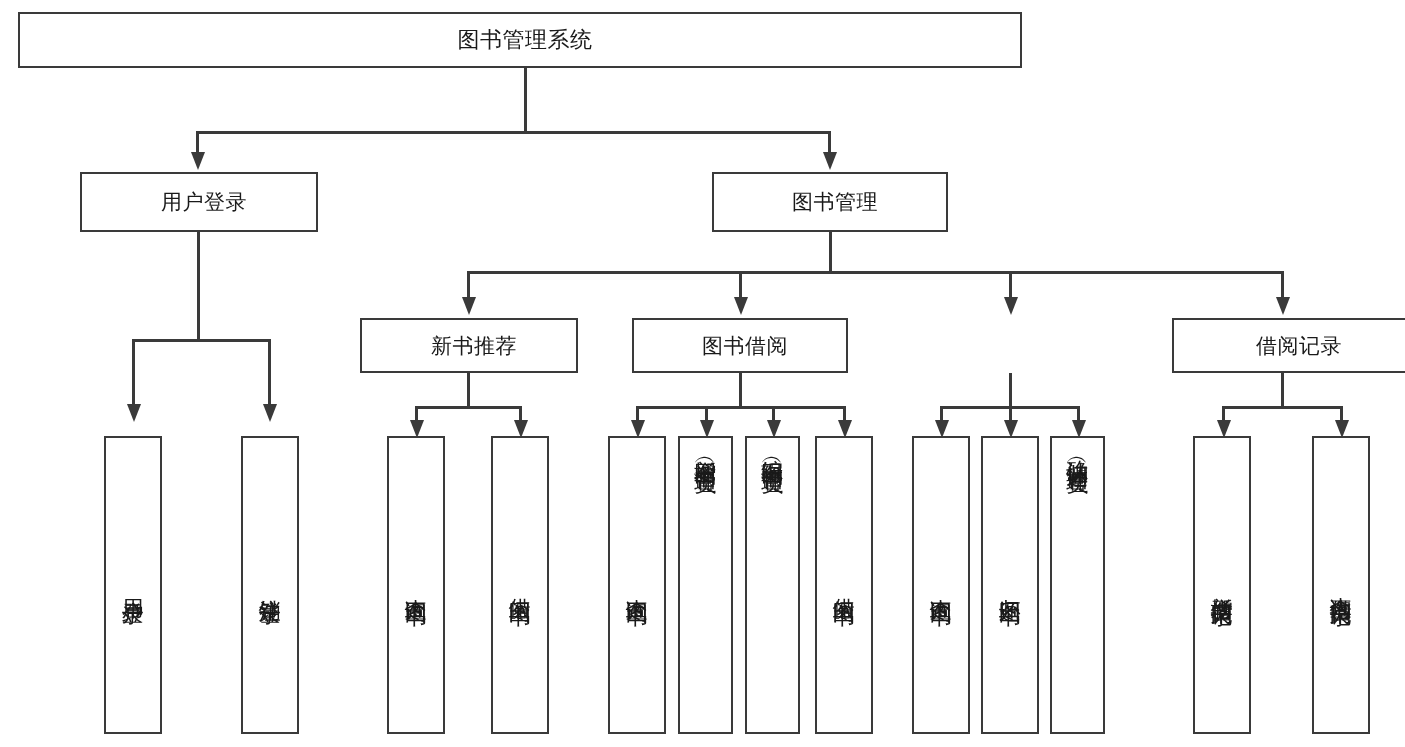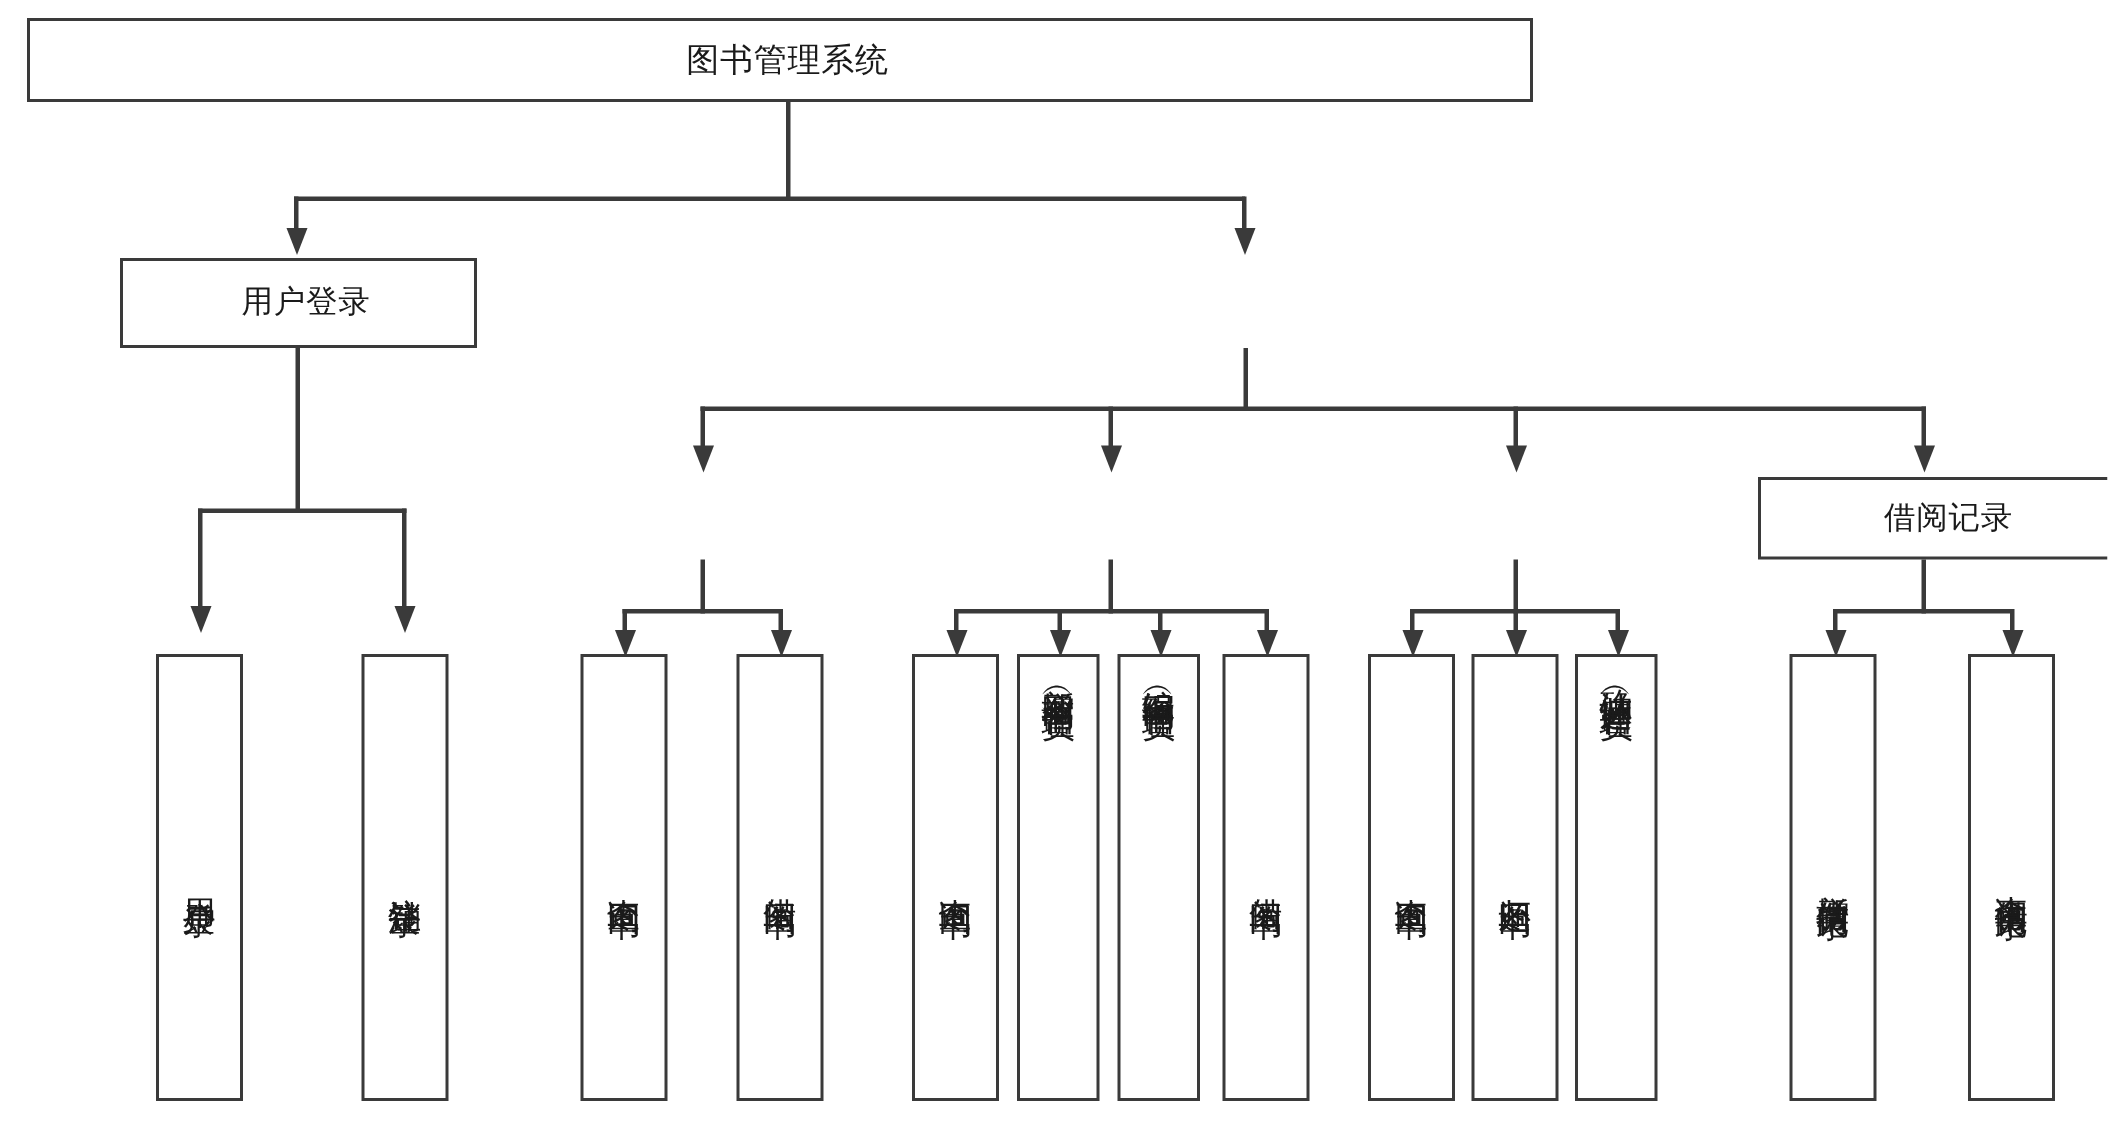--- a/index.html
+++ b/index.html
@@ -91,39 +91,42 @@
 
   <div class="ln hl" style="left:196px; top:131px; width:634px;"></div>
 
   <div class="ln vl" style="left:196px; top:131px; height:25px;"></div>
   <div class="arrow" style="left:191px; top:152px;"></div>
   <div class="ln vl" style="left:828px; top:131px; height:25px;"></div>
   <div class="arrow" style="left:823px; top:152px;"></div>
 
   <div class="node h" style="left:80px; top:172px; width:238px; height:60px;">用户登录</div>
 
+  <div class="node h" style="left:712px; top:172px; width:236px; height:60px;">图书管理</div>
 
   <div class="ln vl" style="left:197px; top:232px; height:110px;"></div>
   <div class="ln hl" style="left:132px; top:339px; width:139px;"></div>
   <div class="ln vl" style="left:132px; top:339px; height:70px;"></div>
   <div class="arrow" style="left:127px; top:404px;"></div>
   <div class="ln vl" style="left:268px; top:339px; height:70px;"></div>
   <div class="arrow" style="left:263px; top:404px;"></div>
 
   <div class="ln vl" style="left:829px; top:232px; height:42px;"></div>
   <div class="ln hl" style="left:467px; top:271px; width:817px;"></div>
   <div class="ln vl" style="left:467px; top:271px; height:30px;"></div>
   <div class="arrow" style="left:462px; top:297px;"></div>
   <div class="ln vl" style="left:739px; top:271px; height:30px;"></div>
   <div class="arrow" style="left:734px; top:297px;"></div>
   <div class="ln vl" style="left:1009px; top:271px; height:30px;"></div>
   <div class="arrow" style="left:1004px; top:297px;"></div>
   <div class="ln vl" style="left:1281px; top:271px; height:30px;"></div>
   <div class="arrow" style="left:1276px; top:297px;"></div>
 
+  <div class="node h" style="left:360px; top:318px; width:218px; height:55px;">新书推荐</div>
+  <div class="node h" style="left:632px; top:318px; width:216px; height:55px;">图书借阅</div>
   <div class="node h" style="left:1172px; top:318px; width:244px; height:55px;">借阅记录</div>
 
   <div class="ln vl" style="left:467px; top:373px; height:36px;"></div>
   <div class="ln hl" style="left:415px; top:406px; width:107px;"></div>
   <div class="ln vl" style="left:415px; top:406px; height:21px;"></div>
   <div class="arrow" style="left:410px; top:420px;"></div>
   <div class="ln vl" style="left:519px; top:406px; height:21px;"></div>
   <div class="arrow" style="left:514px; top:420px;"></div>
 
   <div class="ln vl" style="left:739px; top:373px; height:36px;"></div>

